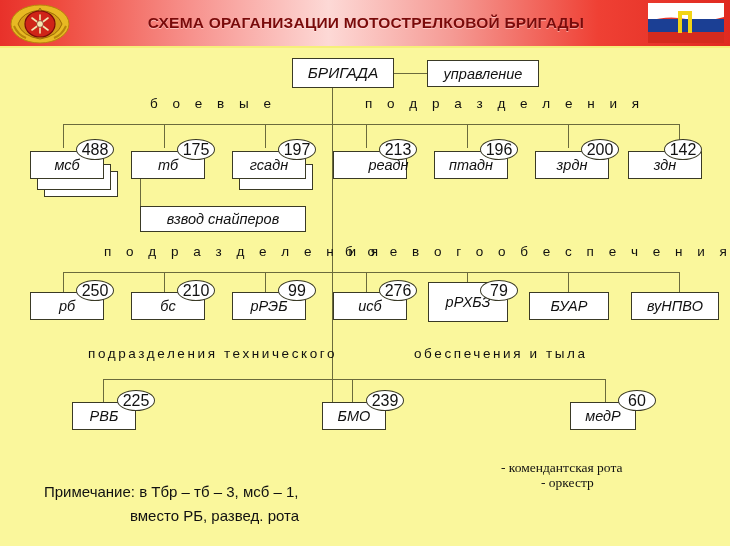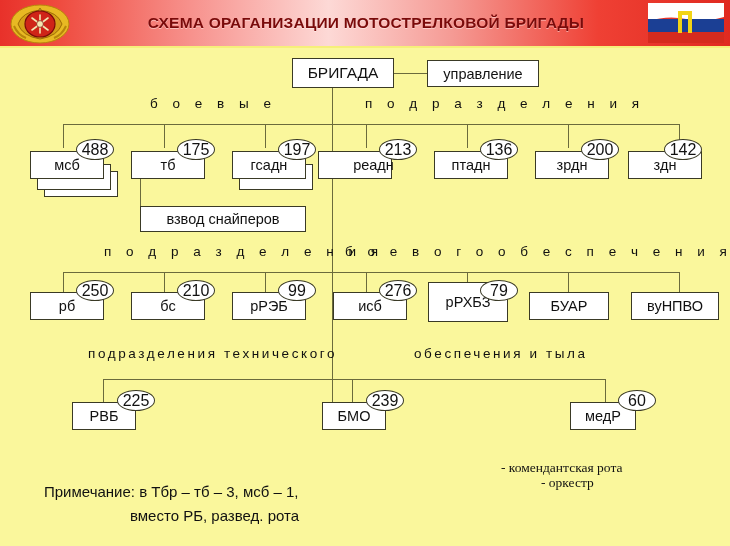--- a/index.html
+++ b/index.html
@@ -29,21 +29,21 @@
   #emblem{position:absolute;left:8px;top:2px;width:64px;height:42px;}
   
   #flag{position:absolute;right:4px;top:1px;width:84px;height:44px;}
 
   
   #chart{position:absolute;left:0;top:46px;width:730px;height:500px;}
 
   .box{
     position:absolute;background:#ffffff;border:1.4px solid #3a3a25;
     display:flex;align-items:center;justify-content:center;
-    font-size:14.5px;color:#111;white-space:nowrap;box-sizing:border-box;
+    font-size:14.5px;color:#111;white-space:nowrap;box-sizing:border-box;font-style:italic;
   }
   .ghost{position:absolute;background:#ffffff;border:1.4px solid #3a3a25;box-sizing:border-box;}
 
   .badge{
     position:absolute;background:#ffffff;border:1.3px solid #3a3a25;
     border-radius:50%;width:38px;height:21px;
     display:flex;align-items:center;justify-content:center;
     font-size:16px;color:#111;box-sizing:border-box;
   }
 
@@ -138,25 +138,25 @@
   <div class="box" style="left:30px;top:105px;width:74px;height:28px;">мсб</div>
   <div class="badge" style="left:76px;top:93px;">488</div>
 
   <div class="box" style="left:131px;top:105px;width:74px;height:28px;">тб</div>
   <div class="badge" style="left:177px;top:93px;text-align:right;">175</div>
 
   <div class="ghost" style="left:239px;top:118px;width:74px;height:26px;"></div>
   <div class="box" style="left:232px;top:105px;width:74px;height:28px;">гсадн</div>
   <div class="badge" style="left:278px;top:93px;">197</div>
 
-  <div class="box" style="left:318px;top:105px;width:74px;height:28px;padding-left:37px;">реадн</div>
+  <div class="box" style="left:333px;top:105px;width:74px;height:28px;padding-left:37px;">реадн</div>
   <div class="badge" style="left:379px;top:93px;">213</div>
 
   <div class="box" style="left:434px;top:105px;width:74px;height:28px;">птадн</div>
-  <div class="badge" style="left:480px;top:93px;">136</div>
+  <div class="badge" style="left:480px;top:93px;">196</div>
 
   <div class="box" style="left:535px;top:105px;width:74px;height:28px;">зрдн</div>
   <div class="badge" style="left:581px;top:93px;">200</div>
 
   <div class="box" style="left:628px;top:105px;width:74px;height:28px;">здн</div>
   <div class="badge" style="left:664px;top:93px;">142</div>
 
   <div class="ln vln" style="left:140px;top:133px;height:27px;"></div>
   <div class="box" style="left:140px;top:160px;width:166px;height:26px;">взвод снайперов</div>
 

